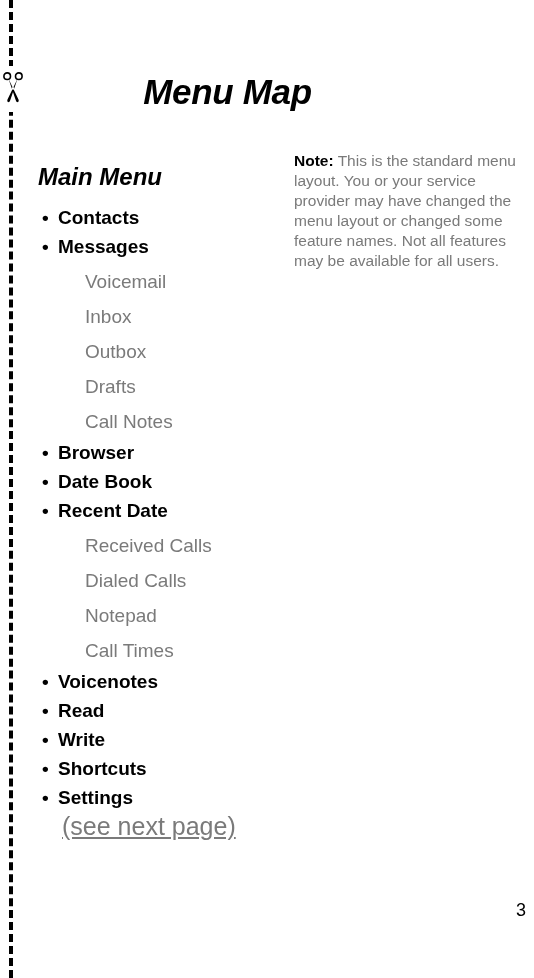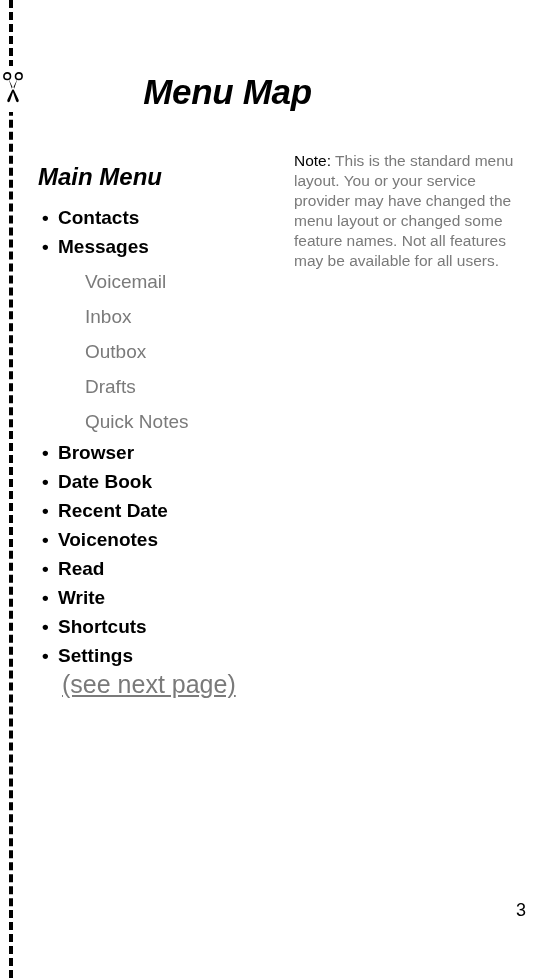--- a/index.html
+++ b/index.html
@@ -128,21 +128,21 @@
   #note-box {
     position: absolute;
     left: 294px;
     top: 151px;
     width: 240px;
     font-size: 15.5px;
     line-height: 20px;
     color: #7a7a7a;
   }
   #note-box .note-label {
-    font-weight: normal;
+    font-weight: bold;
     color: #000000;
   }
 
   
   #page-number {
     position: absolute;
     right: 8px;
     top: 900px;
     font-size: 18px;
     font-weight: normal;
@@ -179,31 +179,37 @@
         <li class="menu-entry">
           <div class="menu-item"><span class="bullet">•</span><span>Contacts</span></div>
         </li>
         <li class="menu-entry">
           <div class="menu-item"><span class="bullet">•</span><span>Messages</span></div>
           <ul class="sub-list">
             <li class="sub-item">Voicemail</li>
             <li class="sub-item">Inbox</li>
             <li class="sub-item">Outbox</li>
             <li class="sub-item">Drafts</li>
-            <li class="sub-item">Quick Notes</li>
+            <li class="sub-item">Call Notes</li>
           </ul>
         </li>
         <li class="menu-entry">
           <div class="menu-item"><span class="bullet">•</span><span>Browser</span></div>
         </li>
         <li class="menu-entry">
           <div class="menu-item"><span class="bullet">•</span><span>Date Book</span></div>
         </li>
         <li class="menu-entry">
           <div class="menu-item"><span class="bullet">•</span><span>Recent Date</span></div>
+          <ul class="sub-list">
+            <li class="sub-item">Received Calls</li>
+            <li class="sub-item">Dialed Calls</li>
+            <li class="sub-item">Notepad</li>
+            <li class="sub-item">Call Times</li>
+          </ul>
         </li>
         <li class="menu-entry">
           <div class="menu-item"><span class="bullet">•</span><span>Voicenotes</span></div>
         </li>
         <li class="menu-entry">
           <div class="menu-item"><span class="bullet">•</span><span>Read</span></div>
         </li>
         <li class="menu-entry">
           <div class="menu-item"><span class="bullet">•</span><span>Write</span></div>
         </li>

